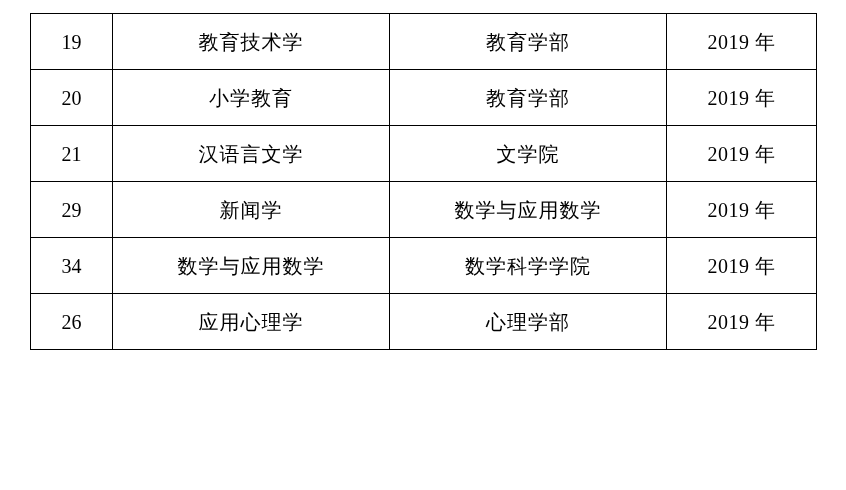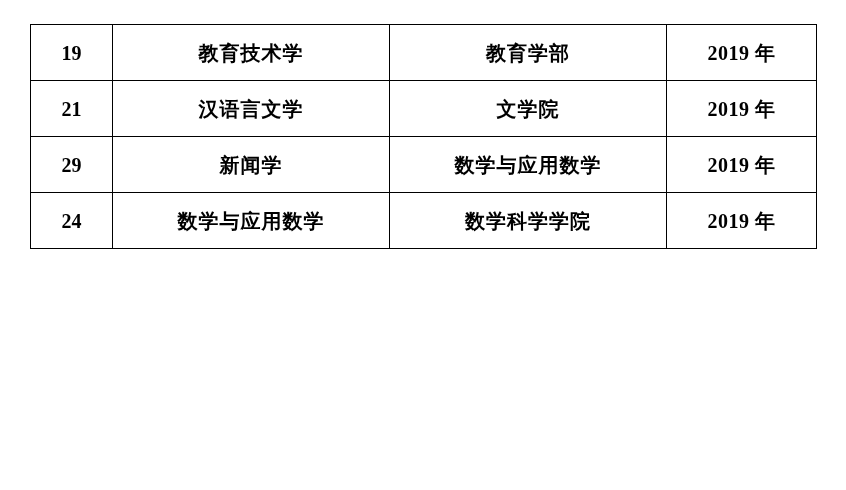--- a/index.html
+++ b/index.html
@@ -16,23 +16,22 @@
   }
   .page {
     position: relative;
     width: 846px;
     height: 490px;
     background: #ffffff;
   }
   .table-wrap {
     position: absolute;
     left: 30px;
-    top: 24px;
+    top: 13px;
     width: 786px;
-    font-weight: bold;
   }
   table.data-table {
     border-collapse: collapse;
     width: 786px;
     table-layout: fixed;
   }
   table.data-table col.c-index { width: 82px; }
   table.data-table col.c-major { width: 277px; }
   table.data-table col.c-dept  { width: 277px; }
   table.data-table col.c-year  { width: 150px; }
@@ -73,33 +72,45 @@
         <col class="c-year">
       </colgroup>
       <tbody>
         <tr>
           <td class="cell-index">19</td>
           <td class="cell-major">教育技术学</td>
           <td class="cell-dept">教育学部</td>
           <td class="cell-year">2019 年</td>
         </tr>
         <tr>
+          <td class="cell-index">20</td>
+          <td class="cell-major">小学教育</td>
+          <td class="cell-dept">教育学部</td>
+          <td class="cell-year">2019 年</td>
+        </tr>
+        <tr>
           <td class="cell-index">21</td>
           <td class="cell-major">汉语言文学</td>
           <td class="cell-dept">文学院</td>
           <td class="cell-year">2019 年</td>
         </tr>
         <tr>
           <td class="cell-index">29</td>
           <td class="cell-major">新闻学</td>
           <td class="cell-dept">数学与应用数学</td>
           <td class="cell-year">2019 年</td>
         </tr>
         <tr>
-          <td class="cell-index">24</td>
+          <td class="cell-index">34</td>
           <td class="cell-major">数学与应用数学</td>
           <td class="cell-dept">数学科学学院</td>
+          <td class="cell-year">2019 年</td>
+        </tr>
+        <tr>
+          <td class="cell-index">26</td>
+          <td class="cell-major">应用心理学</td>
+          <td class="cell-dept">心理学部</td>
           <td class="cell-year">2019 年</td>
         </tr>
       </tbody>
     </table>
   </div>
 </div>
 
 </body></html>

